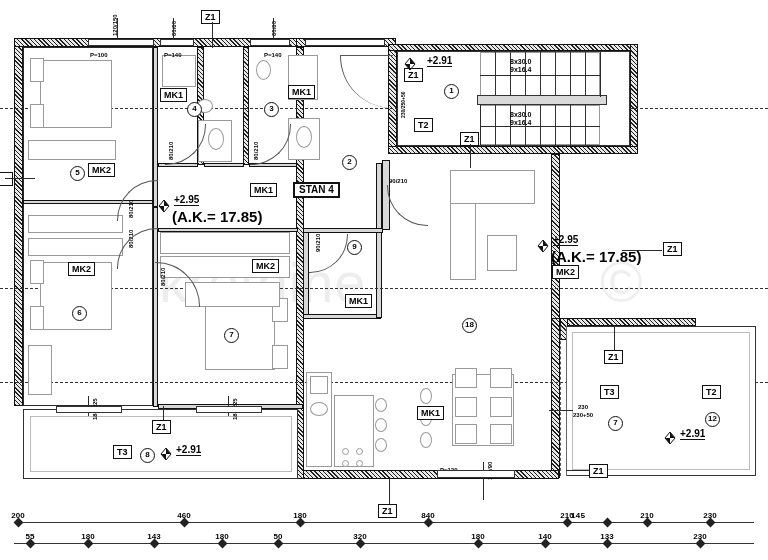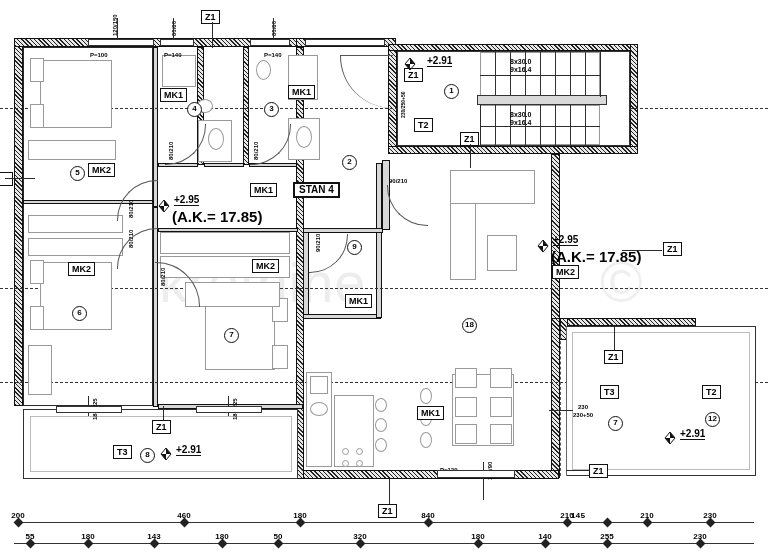--- a/index.html
+++ b/index.html
@@ -387,19 +387,19 @@
       <div class="dimtxt" style="left: 222px; top: 532px;">180</div>
       <div class="dimtick" style="left: 219px; top: 540px;"></div>
       <div class="dimtxt" style="left: 278px; top: 532px;">50</div>
       <div class="dimtick" style="left: 275px; top: 540px;"></div>
       <div class="dimtxt" style="left: 360px; top: 532px;">320</div>
       <div class="dimtick" style="left: 357px; top: 540px;"></div>
       <div class="dimtxt" style="left: 478px; top: 532px;">180</div>
       <div class="dimtick" style="left: 475px; top: 540px;"></div>
       <div class="dimtxt" style="left: 545px; top: 532px;">140</div>
       <div class="dimtick" style="left: 542px; top: 540px;"></div>
-      <div class="dimtxt" style="left: 607px; top: 532px;">255</div>
+      <div class="dimtxt" style="left: 607px; top: 532px;">133</div>
       <div class="dimtick" style="left: 604px; top: 540px;"></div>
       <div class="dimtxt" style="left: 700px; top: 532px;">230</div>
       <div class="dimtick" style="left: 697px; top: 540px;"></div>
     </div>
 
 </div>
 
 </body></html>

